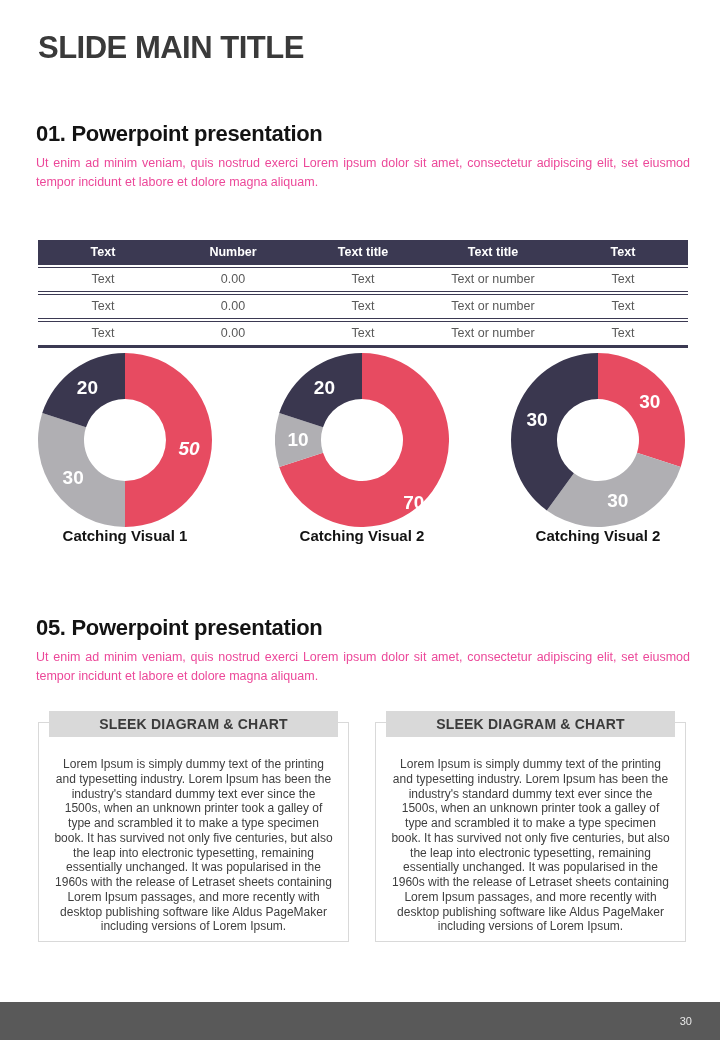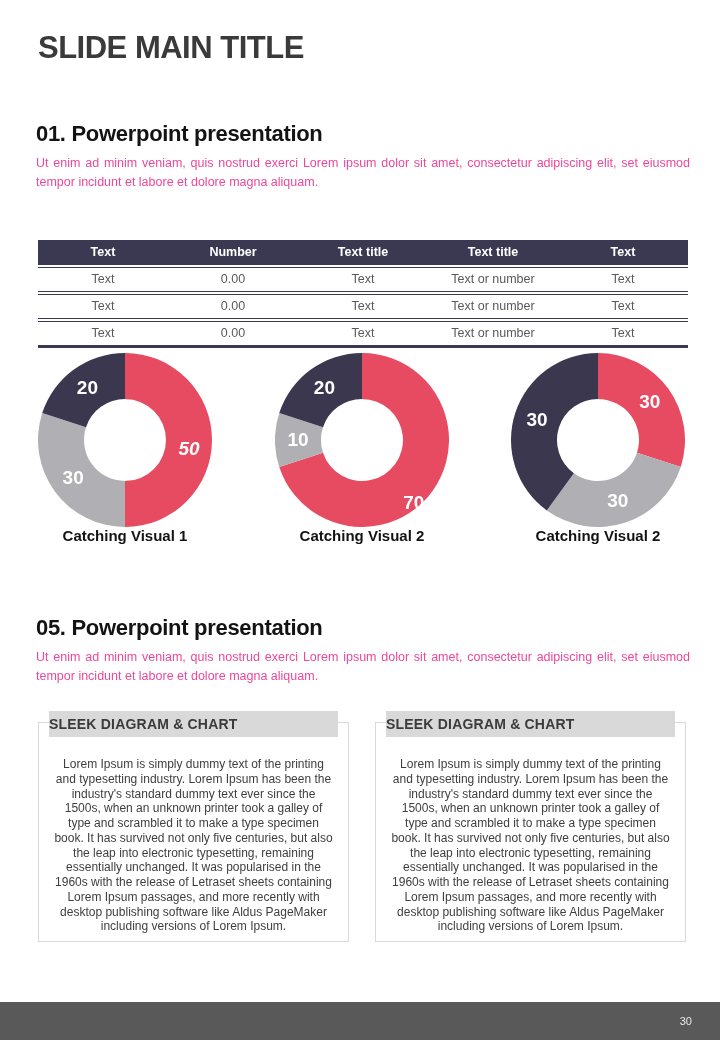--- a/index.html
+++ b/index.html
@@ -48,21 +48,21 @@
   }
 
   
   #cards-row { position:absolute; top:711px; left:38px; width:648px; display:flex; gap:26px; }
   .card {
     position:relative; width:311px; height:220px; margin-top:11px;
     border:1px solid #d9d9d9; box-sizing:border-box; background:#ffffff;
   }
   .card-title {
     position:absolute; top:-12px; left:10px; right:10px; height:26px; line-height:26px;
-    background:#d9d9d9; font-weight:bold; font-size:14px;
+    background:#d9d9d9; text-align:center; font-weight:bold; font-size:14px;
     color:#3b3b3b; letter-spacing:0.2px;
   }
   .card-body {
     padding:34px 14px 0; text-align:center; font-size:12px; line-height:1.23; color:#3e3e3e;
   }
 
   
   .footer { position:absolute; left:0; bottom:0; width:720px; height:38px; background:#595959; }
   .footer-company {
     position:absolute; left:38px; top:0; line-height:38px;

